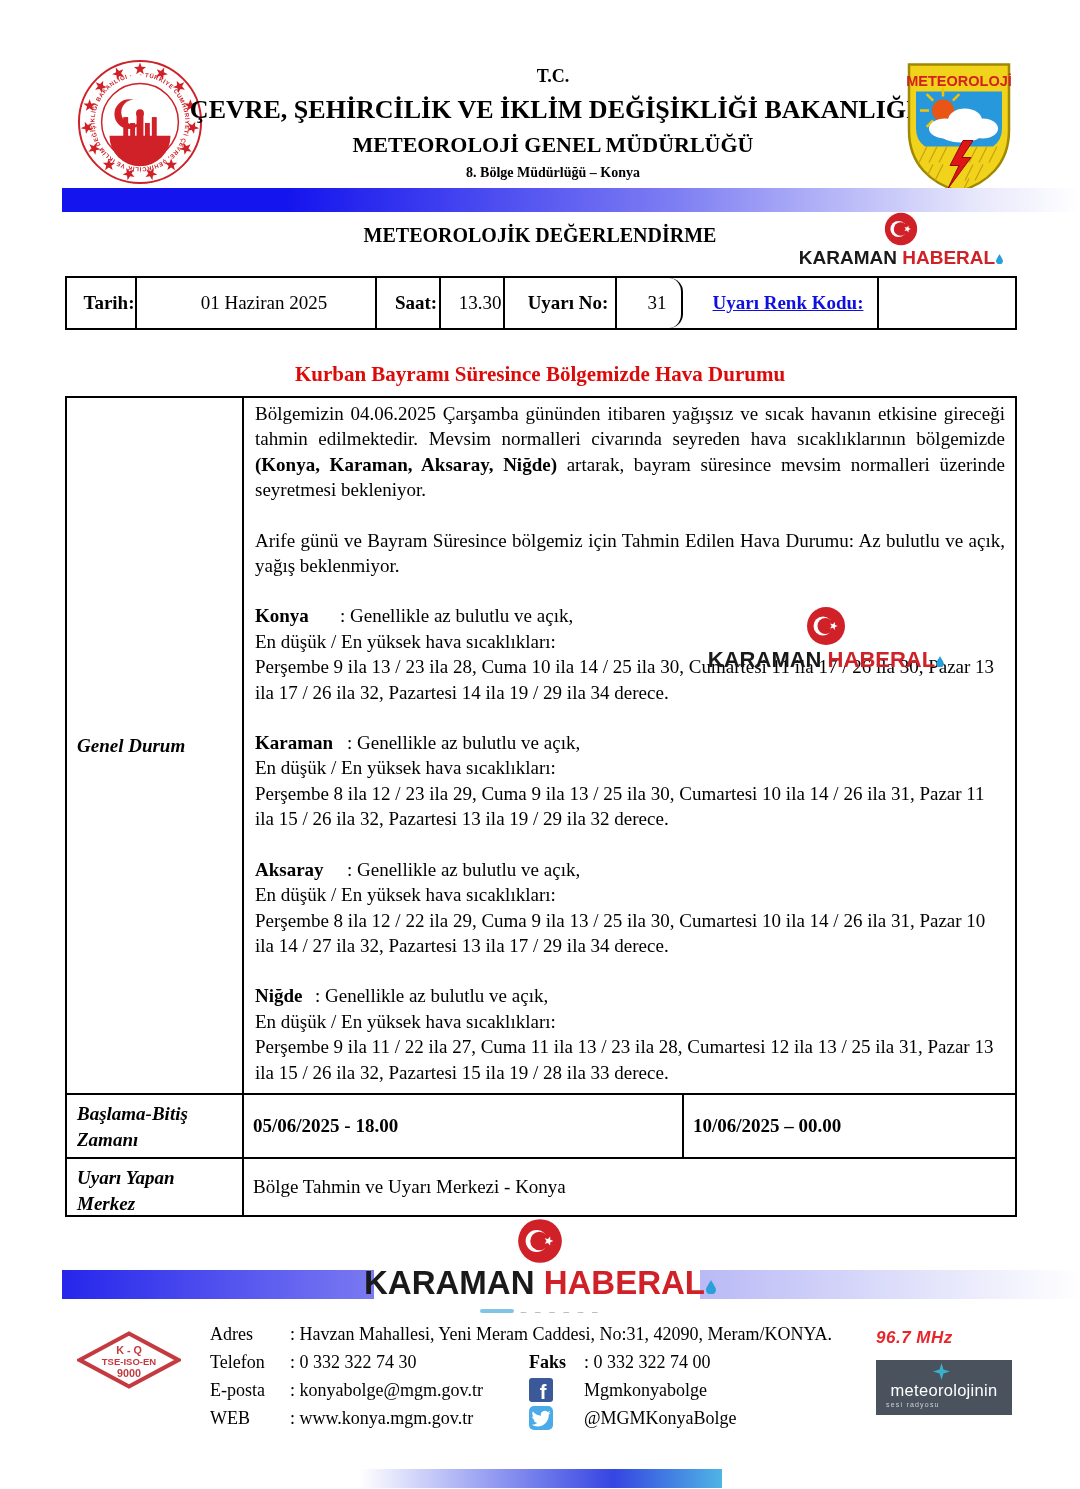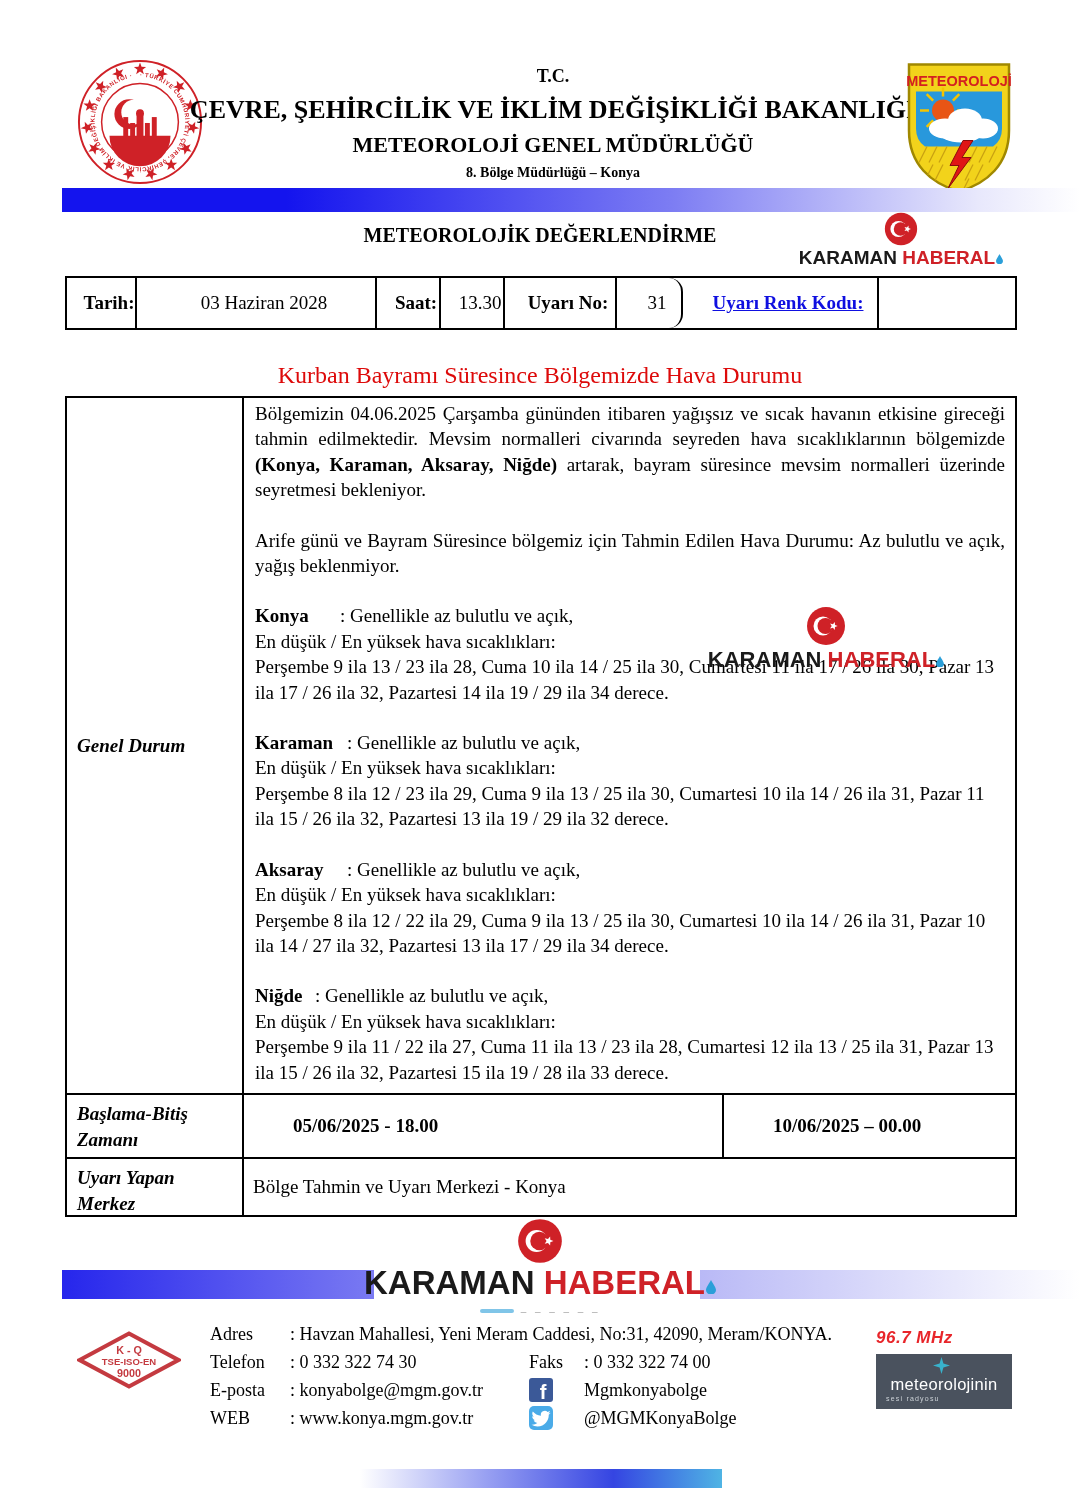--- a/index.html
+++ b/index.html
@@ -43,58 +43,58 @@
   .ic{border-right:2px solid #000;display:flex;align-items:center;justify-content:center;
       font-size:19px;box-sizing:border-box;padding-left:16px;}
   .ic:last-child{border-right:none;}
   .lbl{font-weight:bold;}
   .w-tarih{width:70px;}.w-date{width:240px;}.w-saat{width:64px;}.w-saatv{width:64px;}
   .w-uyno{width:112px;}.w-unov{width:66px;border-radius:14px;}.w-renk{width:196px;}.w-emty{flex:1;}
   .link{color:#0f0fe0;font-weight:bold;text-decoration:underline;cursor:pointer;}
 
   
   .doc-title{position:absolute;left:0;right:0;top:362px;text-align:center;
-             font-size:24px;font-weight:normal;color:#dd0a0a;}
+             font-size:21px;font-weight:bold;color:#dd0a0a;}
 
   
   .main-table{position:absolute;left:65px;top:396px;width:952px;border:2px solid #000;box-sizing:border-box;}
   .mrow{display:flex;border-top:2px solid #000;}
   .mrow:first-child{border-top:none;}
   .mlabel{width:177px;border-right:2px solid #000;box-sizing:border-box;font-weight:bold;
           font-size:19px;padding:6px 10px;display:flex;line-height:1.35;font-style:italic;}
   .gd-row{height:695px;}
   .gd-label{align-items:center;}
   .gd-content{flex:1;position:relative;padding:3px 10px 0 11px;font-size:19px;line-height:25.4px;
               box-sizing:border-box;}
   .para{text-align:justify;}
   .gap{height:25px;}
   .city-name{font-weight:bold;display:inline-block;}
   .nw-85{min-width:85px;}.nw-92{min-width:92px;}.nw-60{min-width:60px;}
-  .r2{height:62px;gap:40px;}
+  .r2{height:62px;}
   .r2-start{width:440px;border-right:2px solid #000;display:flex;align-items:center;
             padding-left:9px;font-weight:bold;font-size:19px;box-sizing:border-box;}
   .r2-end{flex:1;display:flex;align-items:center;padding-left:9px;font-weight:bold;font-size:19px;}
   .r3{height:56px;}
   .r3-val{flex:1;display:flex;align-items:center;padding-left:9px;font-size:19px;}
 
   
   .fbar-l{position:absolute;left:62px;top:1270px;width:312px;height:29px;
           background:linear-gradient(90deg,#2626ec,#7a7af2);}
   .fbar-r{position:absolute;left:700px;right:0;top:1270px;height:29px;
           background:linear-gradient(90deg,#b9b9f6,#fff);}
   .contacts{position:absolute;left:210px;top:1320px;width:660px;font-size:18px;}
   .crow{position:relative;height:28px;display:flex;align-items:center;}
   .clabel{width:80px;flex:none;}
   .c2{position:absolute;left:319px;top:0;height:28px;display:flex;align-items:center;}
-  .clabel2{width:55px;flex:none;}
+  .clabel2{width:55px;flex:none;font-weight:bold;}
   .sicon{width:24px;height:24px;margin-right:31px;flex:none;}
   .tse{position:absolute;left:77px;top:1331px;width:104px;height:58px;}
   .radio{position:absolute;left:876px;top:1328px;width:136px;font-family:"Liberation Sans",sans-serif;}
   .radio-freq{font-size:17px;font-weight:bold;font-style:italic;color:#e8252a;text-align:left;letter-spacing:.5px;}
-  .radio-box{margin-top:6px;height:55px;background:#4a525e;position:relative;color:#fff;}
+  .radio-box{margin-top:12px;height:55px;background:#4a525e;position:relative;color:#fff;}
   .radio-name{position:absolute;left:0;right:0;top:21px;text-align:center;font-size:16.5px;letter-spacing:.3px;}
   .radio-sub{position:absolute;left:10px;top:41px;font-size:7px;color:#cdd3d8;letter-spacing:1.2px;}
   .radio-star{position:absolute;left:57px;top:3px;width:17px;height:17px;}
   .bottom-strip{position:absolute;left:360px;top:1469px;width:362px;height:19px;
         background:linear-gradient(90deg,#ffffff 0%,#98a0f2 35%,#3545e2 70%,#4fb4e4 100%);}
 </style>
 </head>
 <body>
 
 <div class="page">
@@ -200,21 +200,21 @@
       <circle cx="19.5" cy="20" r="8" fill="#cf2127"></circle>
       <polygon fill="#fff" points="31.7,20 28.96,21.06 28.8,23.99 26.94,21.71 24.1,22.47 25.7,20 24.1,17.53 26.94,18.29 28.8,16.01 28.96,18.94"></polygon>
     </svg>
     <div class="kh-text"><span class="kh-k">KARAMAN</span> <span class="kh-h">HABERAL</span><svg class="kh-drop" width="7" height="10" viewBox="0 0 10 14">
           <path d="M5,0 C6.5,3 10,7.5 10,10 a5,4.5 0 1 1 -10,0 C0,7.5 3.5,3 5,0 Z" fill="#2b9fd9"></path>
         </svg></div>
   </div>
 
   <div class="info-table">
     <div class="ic lbl w-tarih">Tarih:</div>
-    <div class="ic w-date">03 Haziran 2028</div>
+    <div class="ic w-date">01 Haziran 2025</div>
     <div class="ic lbl w-saat">Saat:</div>
     <div class="ic w-saatv">13.30</div>
     <div class="ic lbl w-uyno">Uyarı No:</div>
     <div class="ic w-unov">31</div>
     <div class="ic w-renk">
         <span class="link">Uyarı Renk Kodu:</span>
       </div>
     <div class="ic w-emty"></div>
   </div>
 

